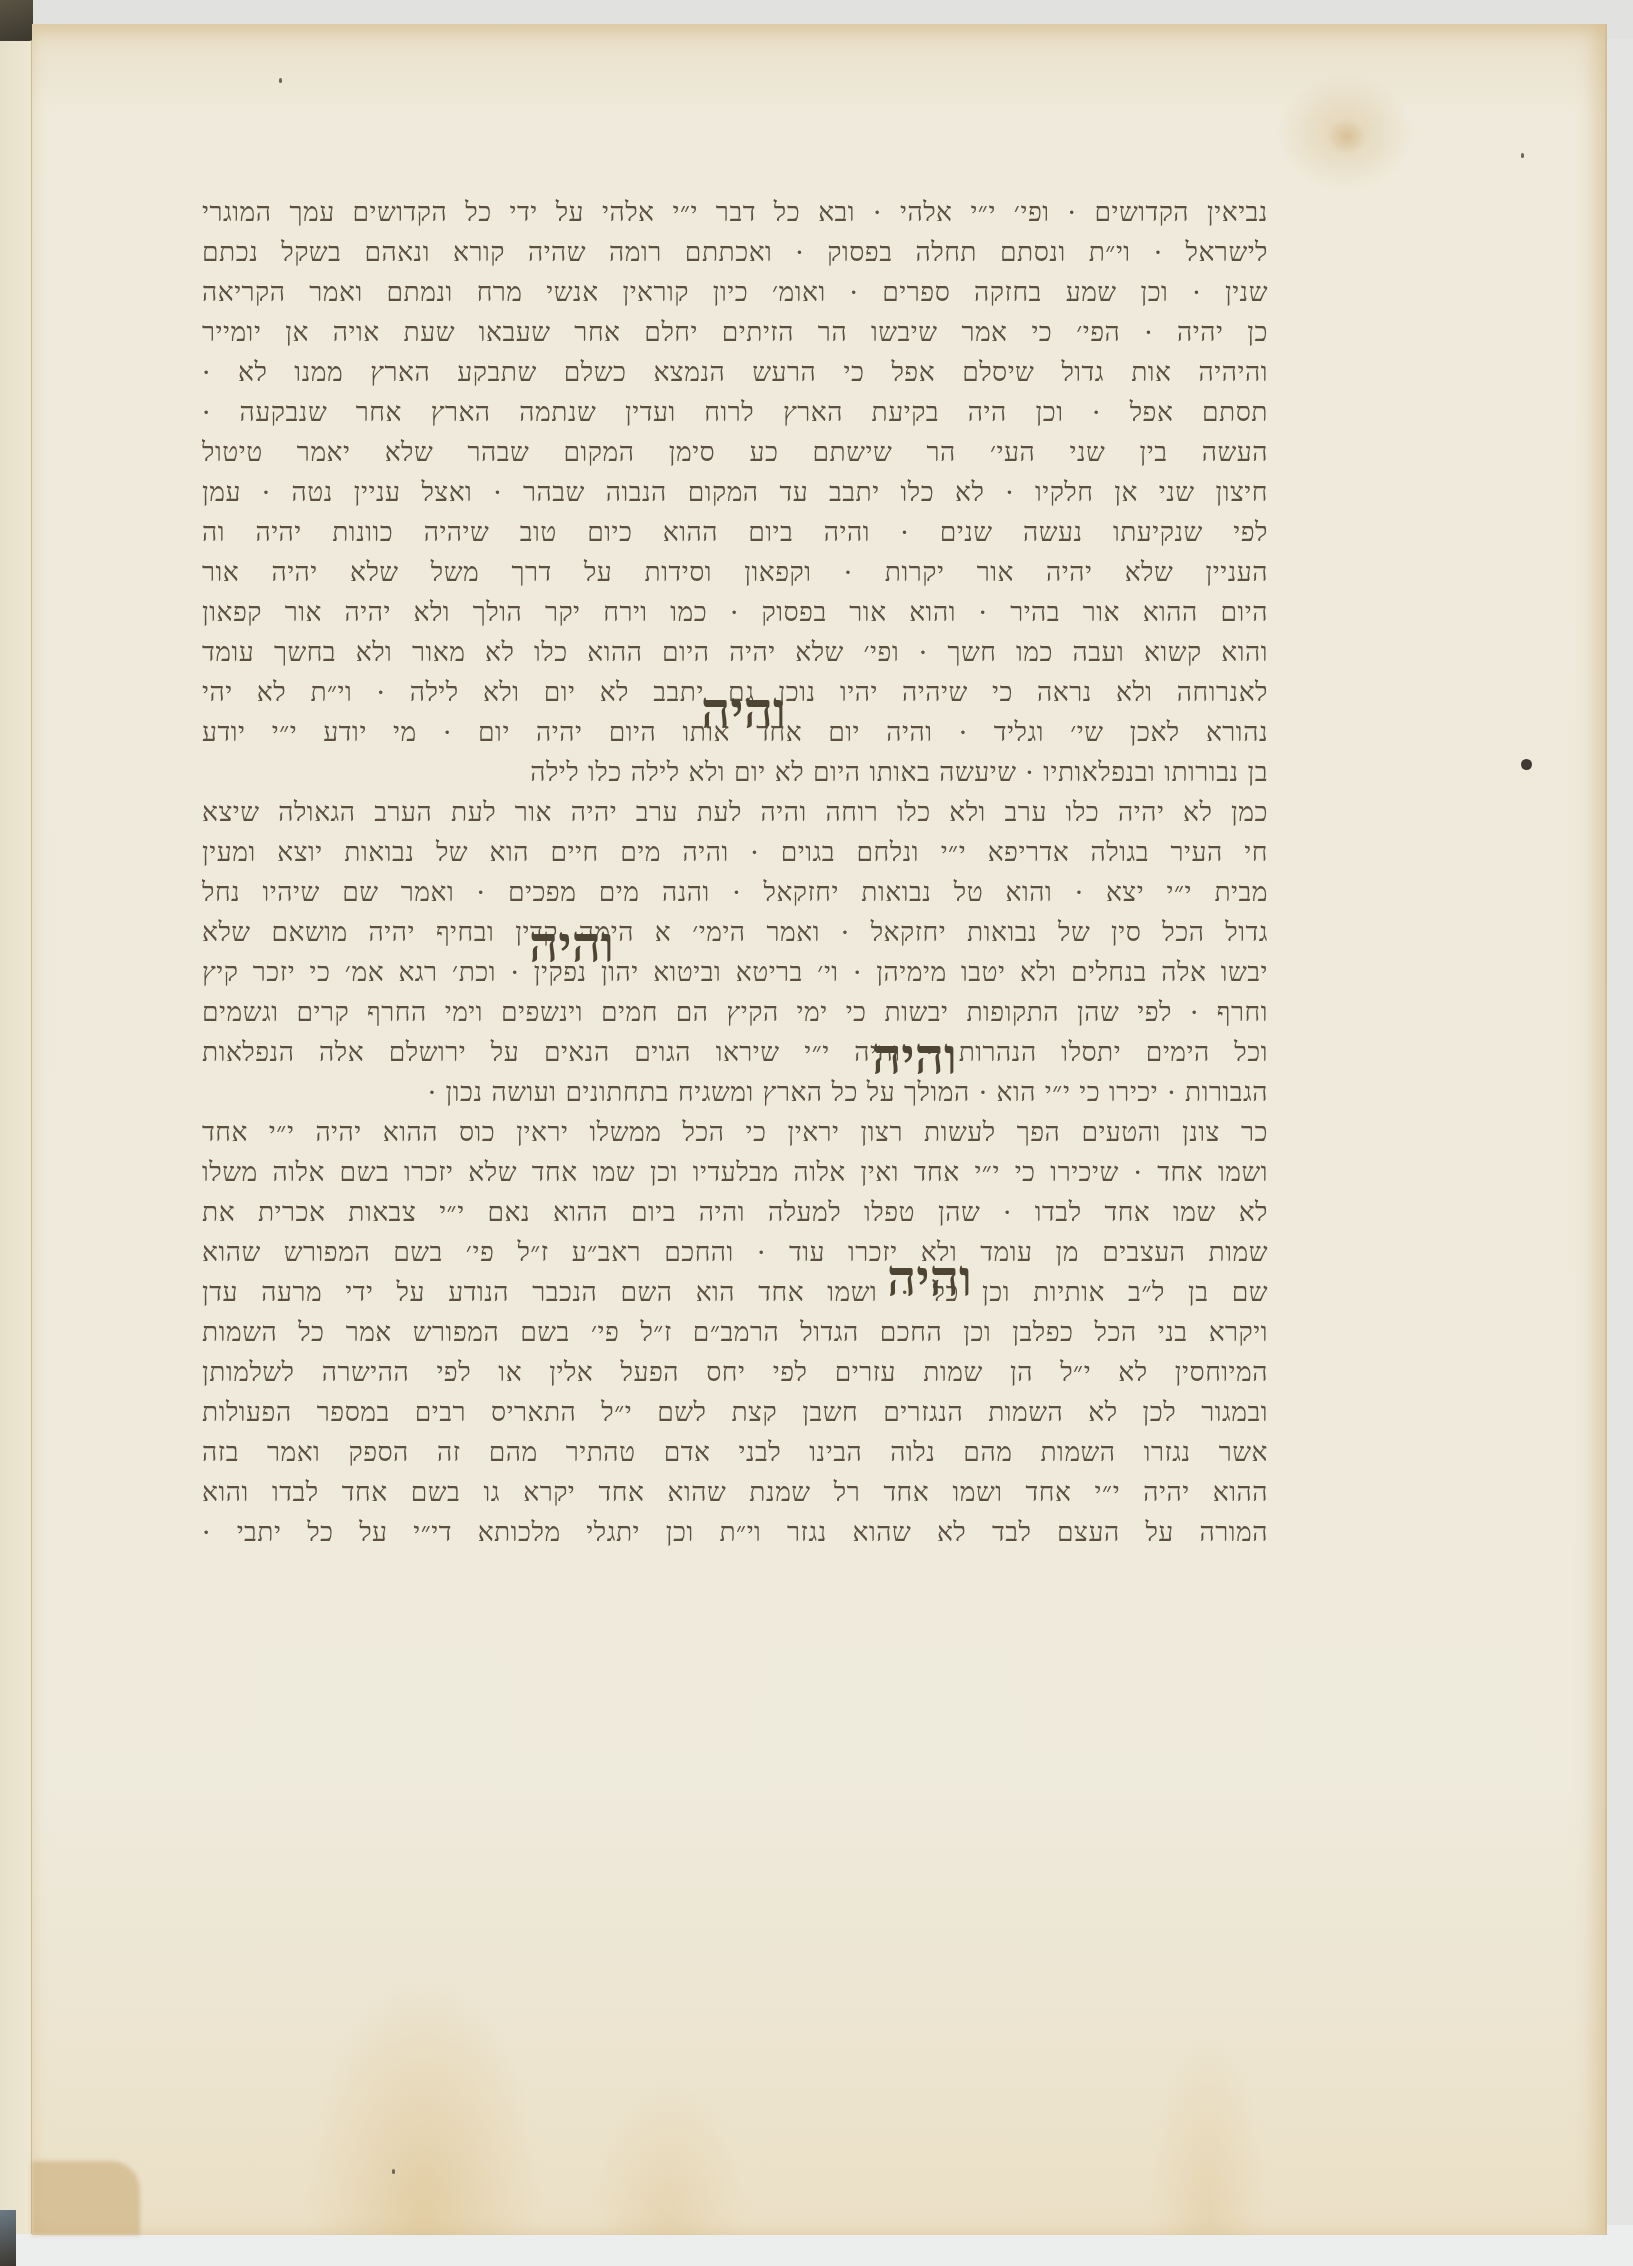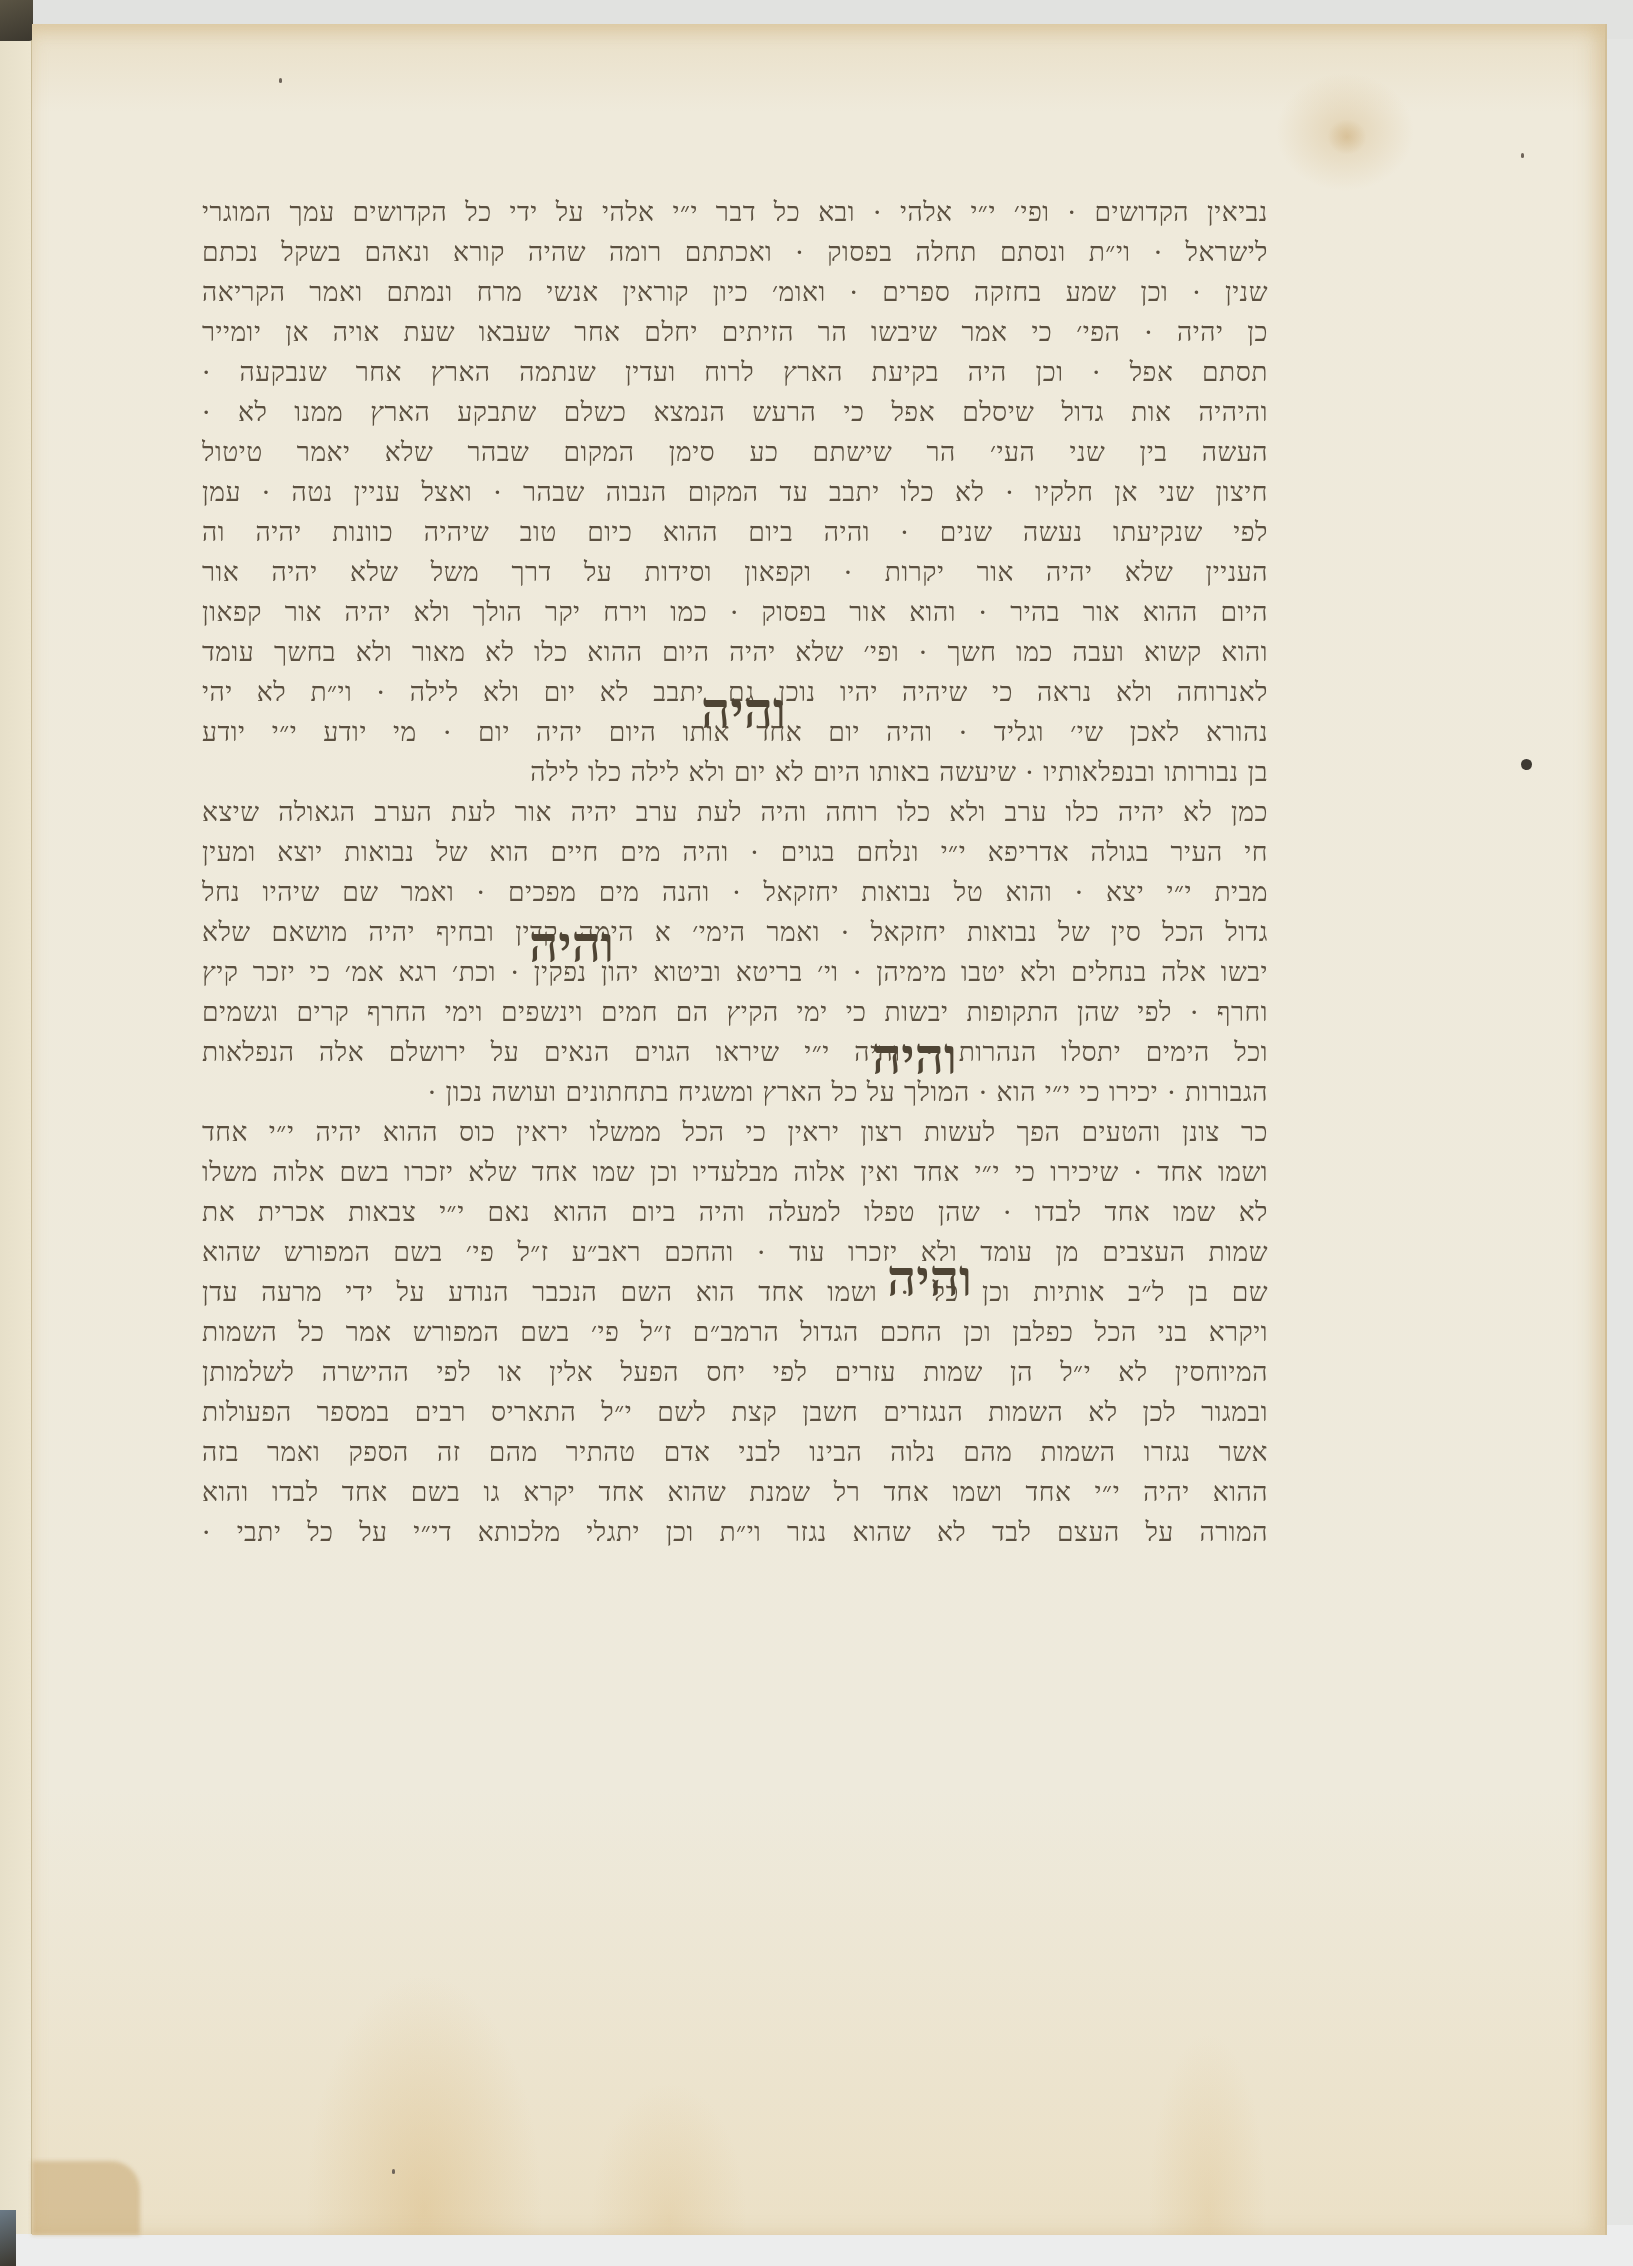--- a/index.html
+++ b/index.html
@@ -67,22 +67,22 @@
 <div class="dot"></div>
 <div class="speck" style="left:279px; top:78px;"></div>
 <div class="speck" style="left:1521px; top:153px;"></div>
 <div class="speck" style="left:392px; top:2169px;"></div>
 
 <div class="text-block">
   <div class="line">נביאין הקדושים · ופי׳ י״י אלהי · ובא כל דבר י״י אלהי על ידי כל הקדושים עמך המוגרי</div>
   <div class="line">לישראל · וי״ת ונסתם תחלה בפסוק · ואכתתם רומה שהיה קורא ונאהם בשקל נכתם</div>
   <div class="line">שנין · וכן שמע בחזקה ספרים · ואומ׳ כיון קוראין אנשי מרח ונמתם ואמר הקריאה</div>
   <div class="line">כן יהיה · הפי׳ כי אמר שיבשו הר הזיתים יחלם אחר שעבאו שעת אויה אן יומייר</div>
+  <div class="line">והיהיה אות גדול שיסלם אפל כי הרעש הנמצא כשלם שתבקע הארץ ממנו לא ·</div>
   <div class="line">תסתם אפל · וכן היה בקיעת הארץ לרוח ועדין שנתמה הארץ אחר שנבקעה ·</div>
-  <div class="line">והיהיה אות גדול שיסלם אפל כי הרעש הנמצא כשלם שתבקע הארץ ממנו לא ·</div>
   <div class="line">העשה בין שני העי׳ הר שישתם כע סימן המקום שבהר שלא יאמר טיטול</div>
   <div class="line">חיצון שני אן חלקיו · לא כלו יתבב עד המקום הנבוה שבהר · ואצל עניין נטה · עמן</div>
   <div class="line">לפי שנקיעתו נעשה שנים · והיה ביום ההוא כיום טוב שיהיה כוונות יהיה וה</div>
   <div class="line">העניין שלא יהיה אור יקרות · וקפאון וסידות על דרך משל שלא יהיה אור</div>
   <div class="line">היום ההוא אור בהיר · והוא אור בפסוק · כמו וירח יקר הולך ולא יהיה אור קפאון</div>
   <div class="line">והוא קשוא ועבה כמו חשך · ופי׳ שלא יהיה היום ההוא כלו לא מאור ולא בחשך עומד</div>
   <div class="line">לאנרוחה ולא נראה כי שיהיה יהיו נוכן גם יתבב לא יום ולא לילה · וי״ת לא יהי</div>
   <div class="line">נהורא לאכן שי׳ וגליד · והיה יום אחד אותו היום יהיה יום · מי יודע י״י יודע</div>
   <div class="line short">בן נבורותו ובנפלאותיו · שיעשה באותו היום לא יום ולא לילה כלו לילה</div>
   <div class="line">כמן לא יהיה כלו ערב ולא כלו רוחה והיה לעת ערב יהיה אור לעת הערב הגאולה שיצא</div>

